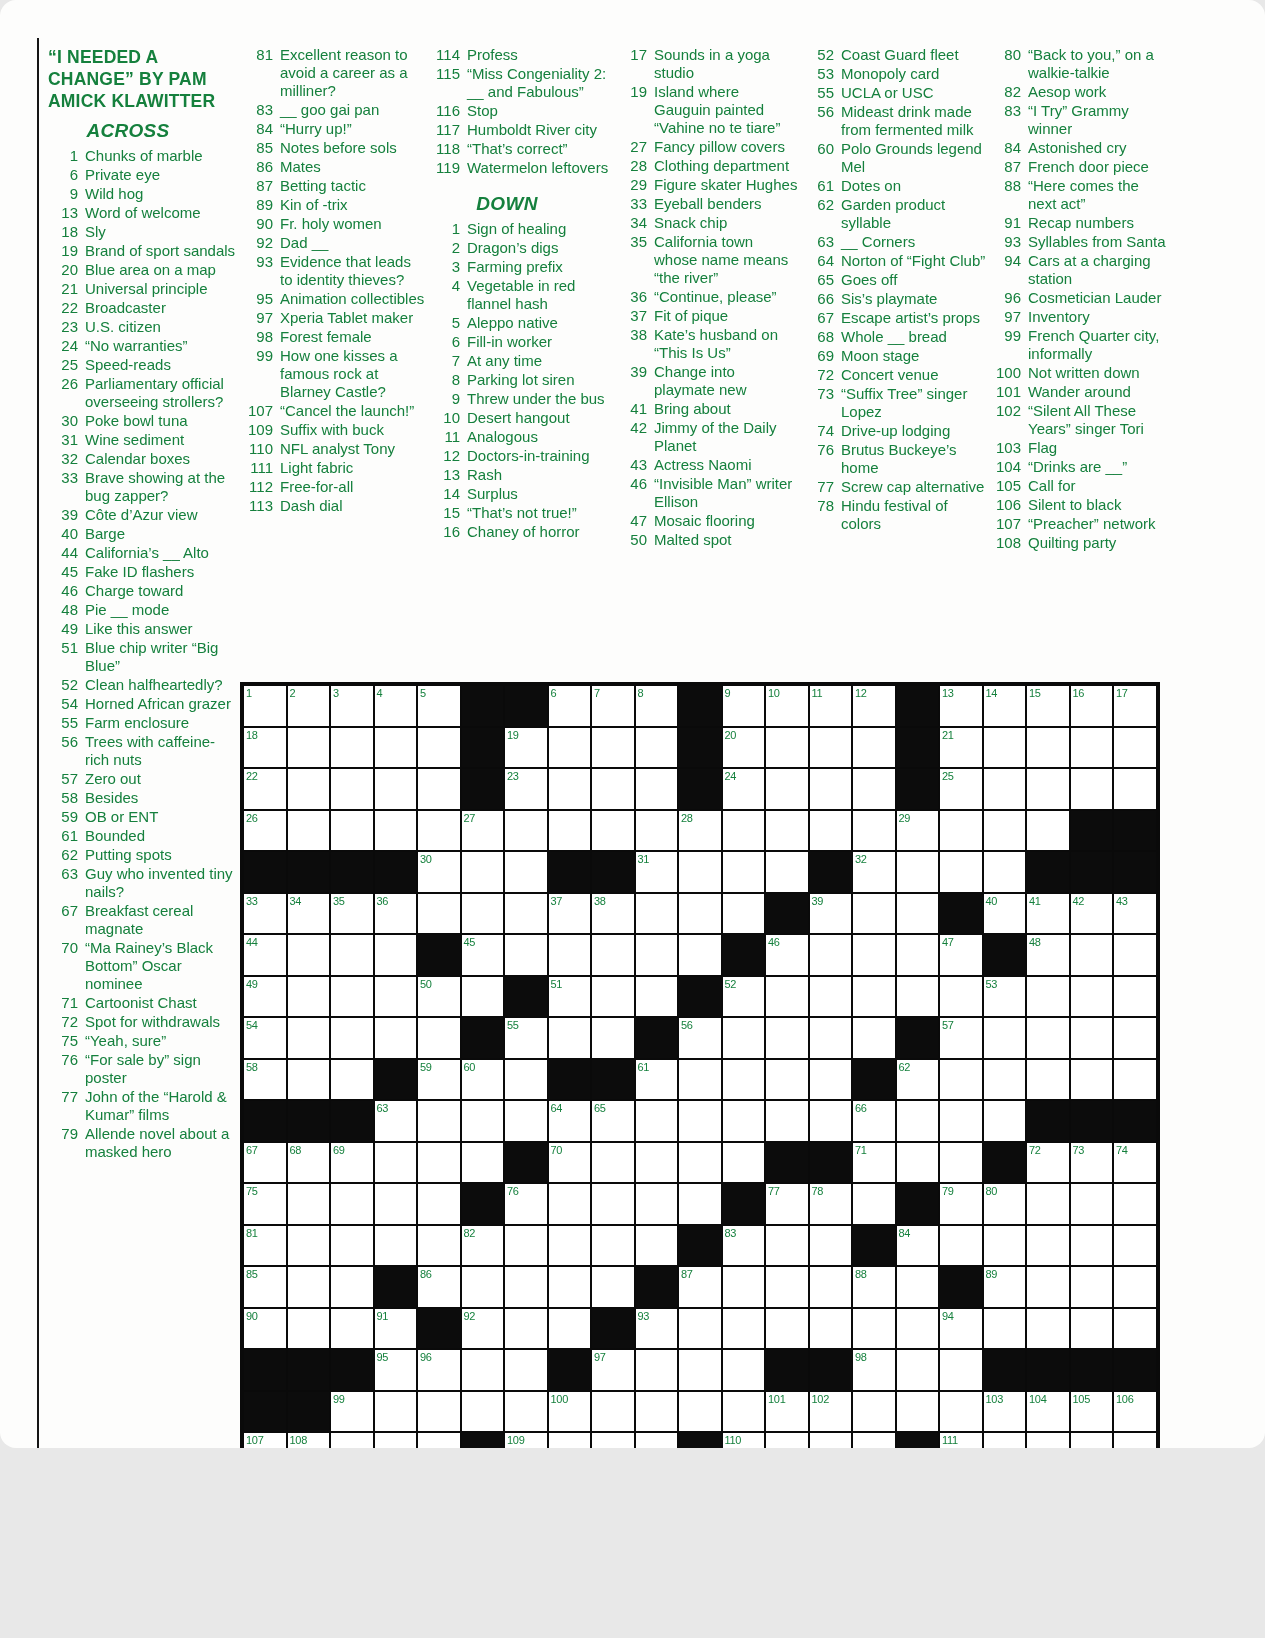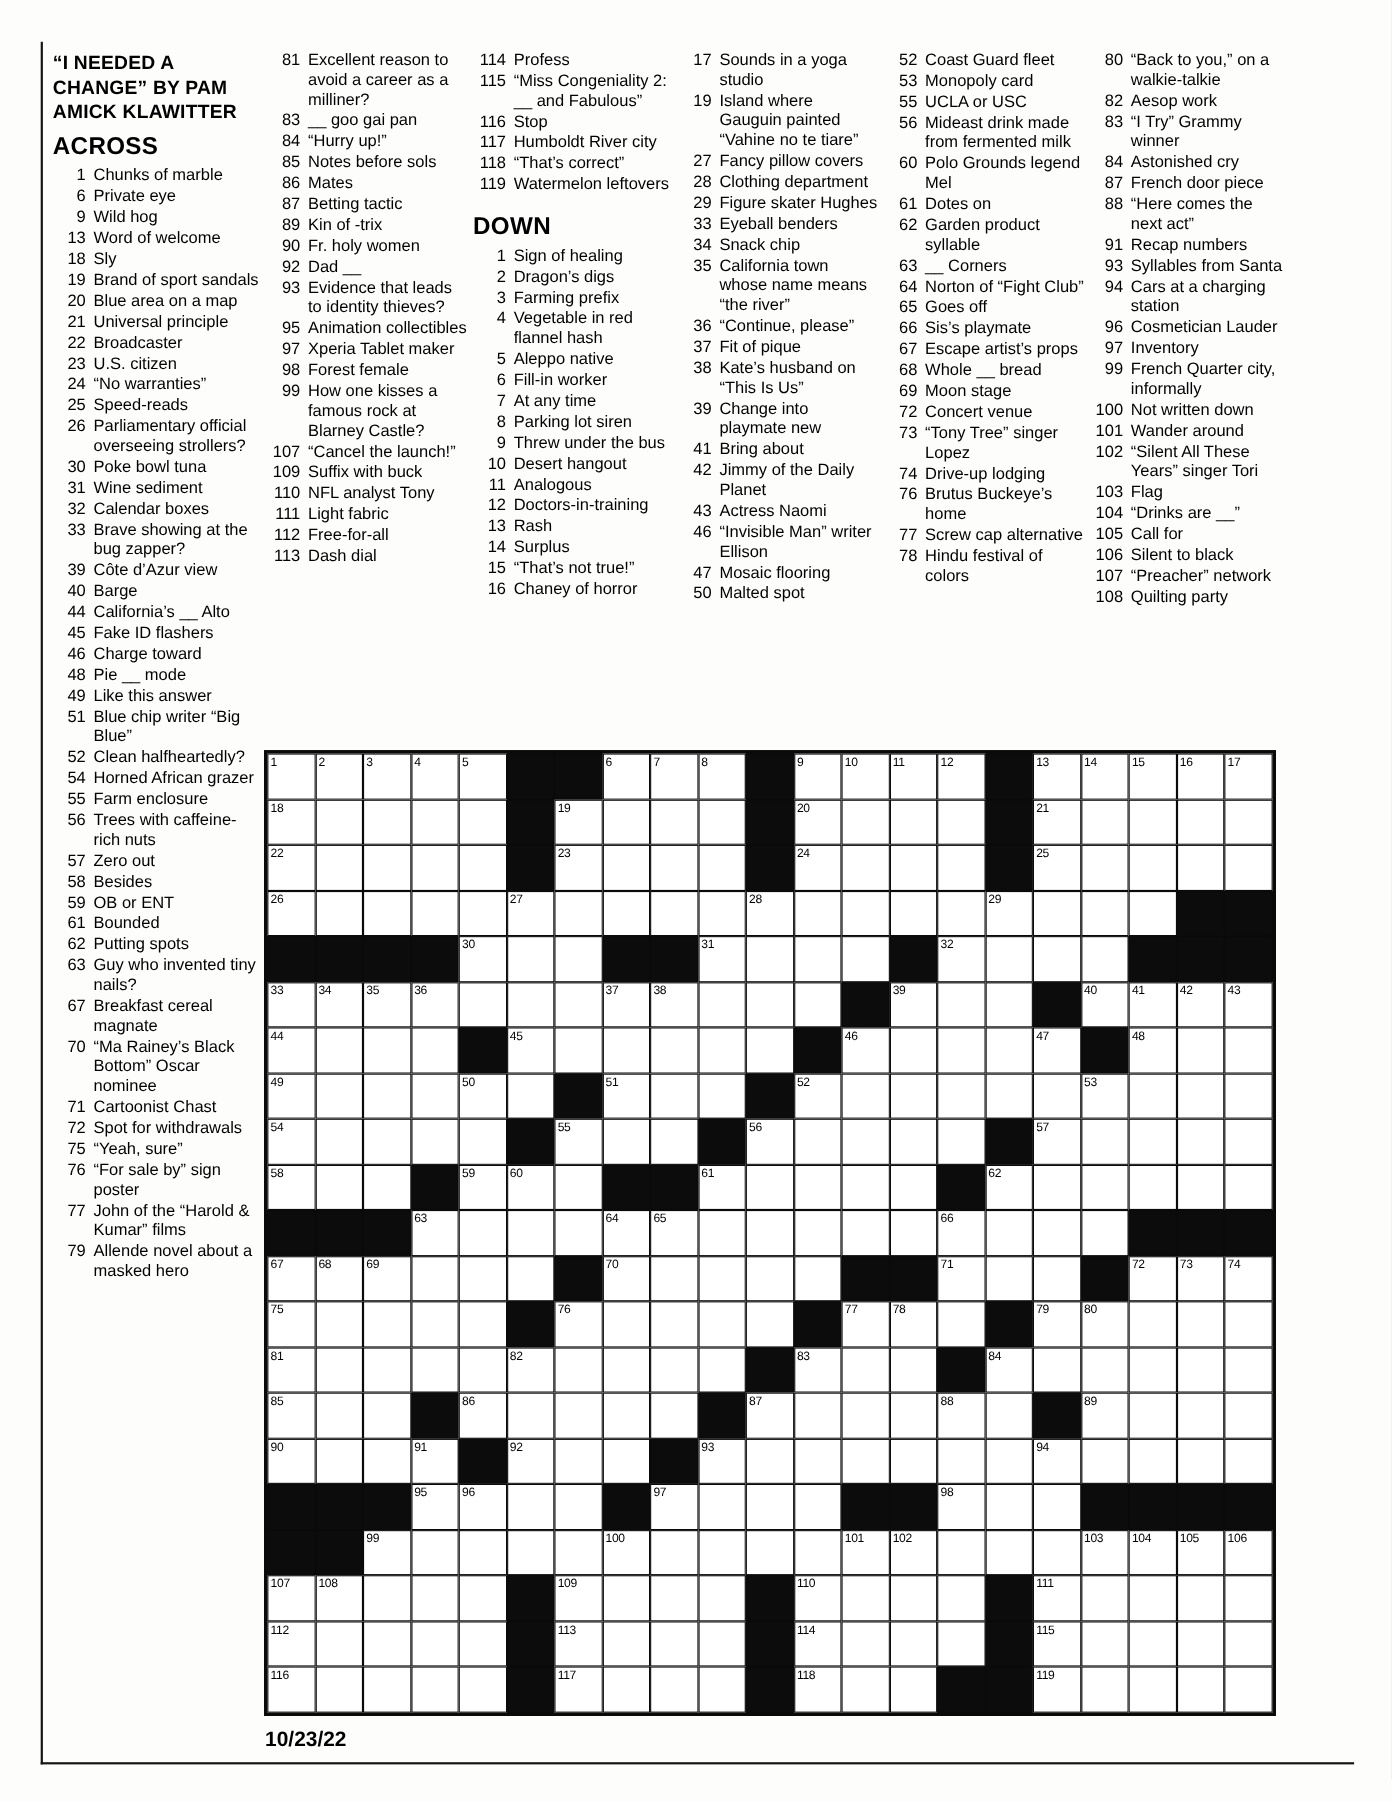--- a/index.html
+++ b/index.html
@@ -1,44 +1,45 @@
 <!DOCTYPE html>
 <html><head>
 <meta charset="utf-8">
 <style>
   html,body { margin:0; padding:0; background:#e8e8e8; }
   .page {
     position:relative;
-    width:1265px; height:1638px;
+    width:1265px; height:1448px;
     background:#fdfdfc;
-    color:#000000;
+    color:#15803d;
     font-family:"Liberation Sans", sans-serif;
     overflow:hidden;
+    border-radius:16px;
   }
   .frame {
     position:absolute; left:37px; top:38px; width:1192px; height:1564px;
     border-left:2px solid #151515;
     border-bottom:2px solid #151515;
     pointer-events:none;
   }
   .title {
     position:absolute; left:48px; top:46px; width:195px;
     font-size:17.5px; font-weight:bold; line-height:22px;
     letter-spacing:0.2px;
   }
   .clue-col { position:absolute; top:46px; width:182px; }
   #clue-col-1 { left:48px;  top:120px; width:188px; }
   #clue-col-2 { left:243px; }
   #clue-col-3 { left:430px; }
   #clue-col-4 { left:617px; }
   #clue-col-5 { left:804px; }
   #clue-col-6 { left:991px; width:176px; }
   .clue-header {
-    font-weight:bold; font-size:22px; 
-    margin:0 28px 5px 0; letter-spacing:0.3px;
+    font-weight:bold; font-size:19px; text-align:center;
+    margin:0 28px 5px 0; letter-spacing:0.3px;font-style:italic;
   }
   .clue-header.down { margin-top:16px; }
   .clue {
     display:grid; grid-template-columns:30px 1fr; column-gap:7px;
     font-size:15px; line-height:18px; margin-bottom:1px;
   }
   .clue-num { text-align:right; }
   .grid {
     position:absolute; left:240px; top:682px;
     display:grid;
@@ -553,21 +554,21 @@
       <div class="clue">
         <span class="clue-num">69</span>
         <span class="clue-text">Moon stage</span>
       </div>
       <div class="clue">
         <span class="clue-num">72</span>
         <span class="clue-text">Concert venue</span>
       </div>
       <div class="clue">
         <span class="clue-num">73</span>
-        <span class="clue-text">“Tony Tree” singer Lopez</span>
+        <span class="clue-text">“Suffix Tree” singer Lopez</span>
       </div>
       <div class="clue">
         <span class="clue-num">74</span>
         <span class="clue-text">Drive-up lodging</span>
       </div>
       <div class="clue">
         <span class="clue-num">76</span>
         <span class="clue-text">Brutus Buckeye’s home</span>
       </div>
       <div class="clue">

